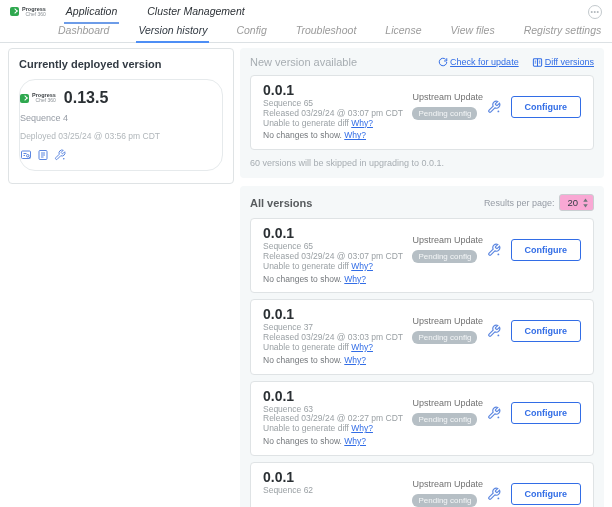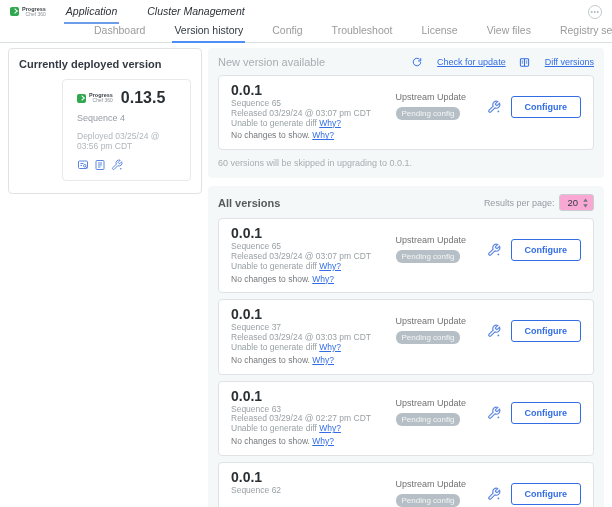--- a/index.html
+++ b/index.html
@@ -16,51 +16,51 @@
   .brand-name { font-size:5.5px; font-weight:bold; color:#3d4246; }
   .brand-prod { font-size:5px; color:#8a9095; text-align:right; }
   .top-tab { font-size:10.5px; color:#2d3237; padding:6px 2px 5px; margin-right:26px;
     border-bottom:2px solid transparent; cursor:pointer;font-style:italic; }
   .top-tab.active { border-bottom-color:#6d9ce8; }
   .top-spacer { flex:1; }
   .dots-btn { width:14px; height:14px; border:1px solid #c3c9cd; border-radius:50%;
     color:#b2b8bd; font-size:7px; line-height:12px; text-align:center; letter-spacing:0.5px; cursor:pointer; }
 
   
-  .subnav { height:20px; display:flex; align-items:flex-end; gap:25px; padding-left:92px;
-    border-bottom:1px solid #dce1e4; }
+  .subnav { height:20px; display:flex; align-items:flex-end; gap:25px; padding-left:56px;
+    border-bottom:1px solid #dce1e4;font-style:italic; }
   .subnav-item { font-size:10.5px; color:#9b9b9b; padding:0 2px 5px;
     border-bottom:2px solid transparent; margin-bottom:-1px; cursor:pointer; white-space:nowrap; }
   .subnav-item.active { color:#323a43; border-bottom-color:#4d8ef5; }
 
   
   .main { display:flex; gap:6px; padding:5px 8px 0; align-items:flex-start; }
-  .left-col { width:194px; flex:none; }
+  .left-col { width:226px; flex:none; }
   .right-col { flex:1; min-width:0; }
 
   
   .deployed-card { border:1px solid #dfe3e5; border-radius:4px; padding:9px 10px 12px; background:#fff; }
   .deployed-title { font-size:11px; font-weight:bold; color:#323a43; margin-bottom:9px; }
-  .deployed-inner { border:1px solid #e6eaec; border-radius:4px; padding:9px 14px; background:#fff;margin-left:43px; }
+  .deployed-inner { border:1px solid #e6eaec; border-radius:16px; padding:9px 0; background:#fff; }
   .deployed-top { display:flex; align-items:center; gap:8px; }
   .deployed-version { font-size:16px; font-weight:bold; color:#2b3034; }
   .deployed-seq { font-size:9px; color:#959ba4; margin-top:6px; }
   .deployed-date { font-size:8.5px; color:#b0b6ba; margin-top:8px; }
   .deployed-icons { display:flex; gap:5px; margin-top:8px; }
   .mini-icon { width:12px; height:12px; cursor:pointer; }
 
   
   .section { background:#f5f8f9; border-radius:4px; padding:8px 10px; }
   .section-1 { margin-bottom:8px; }
   .section-2 { border-radius:4px 4px 0 0; }
   .sec-head { display:flex; align-items:center; justify-content:space-between; margin-bottom:7px; }
   .sec-title { font-size:11px; color:#a7adb2; }
   .sec-title.dark { color:#575b5e; font-weight:bold; }
   .head-actions { display:flex; align-items:center; gap:13px; }
-  .action-link { display:flex; align-items:center; gap:15px; font-size:9px; color:#326de6;
+  .action-link { display:flex; align-items:center; gap:2px; font-size:9px; color:#326de6;
     cursor:pointer; white-space:nowrap; }
   .action-link span { text-decoration:underline; }
   .action-link svg { flex:none; }
 
   
   .rows { display:flex; flex-direction:column; gap:6px; }
   .vrow { background:#fff; border:1px solid #dfe3e5; border-radius:4px; padding:6px 12px 8px;
     display:flex; align-items:flex-start; }
   .vrow-left { width:47%; flex:none; }
   .vrow-version { font-size:14px; font-weight:bold; color:#2b3034; line-height:17px; }

